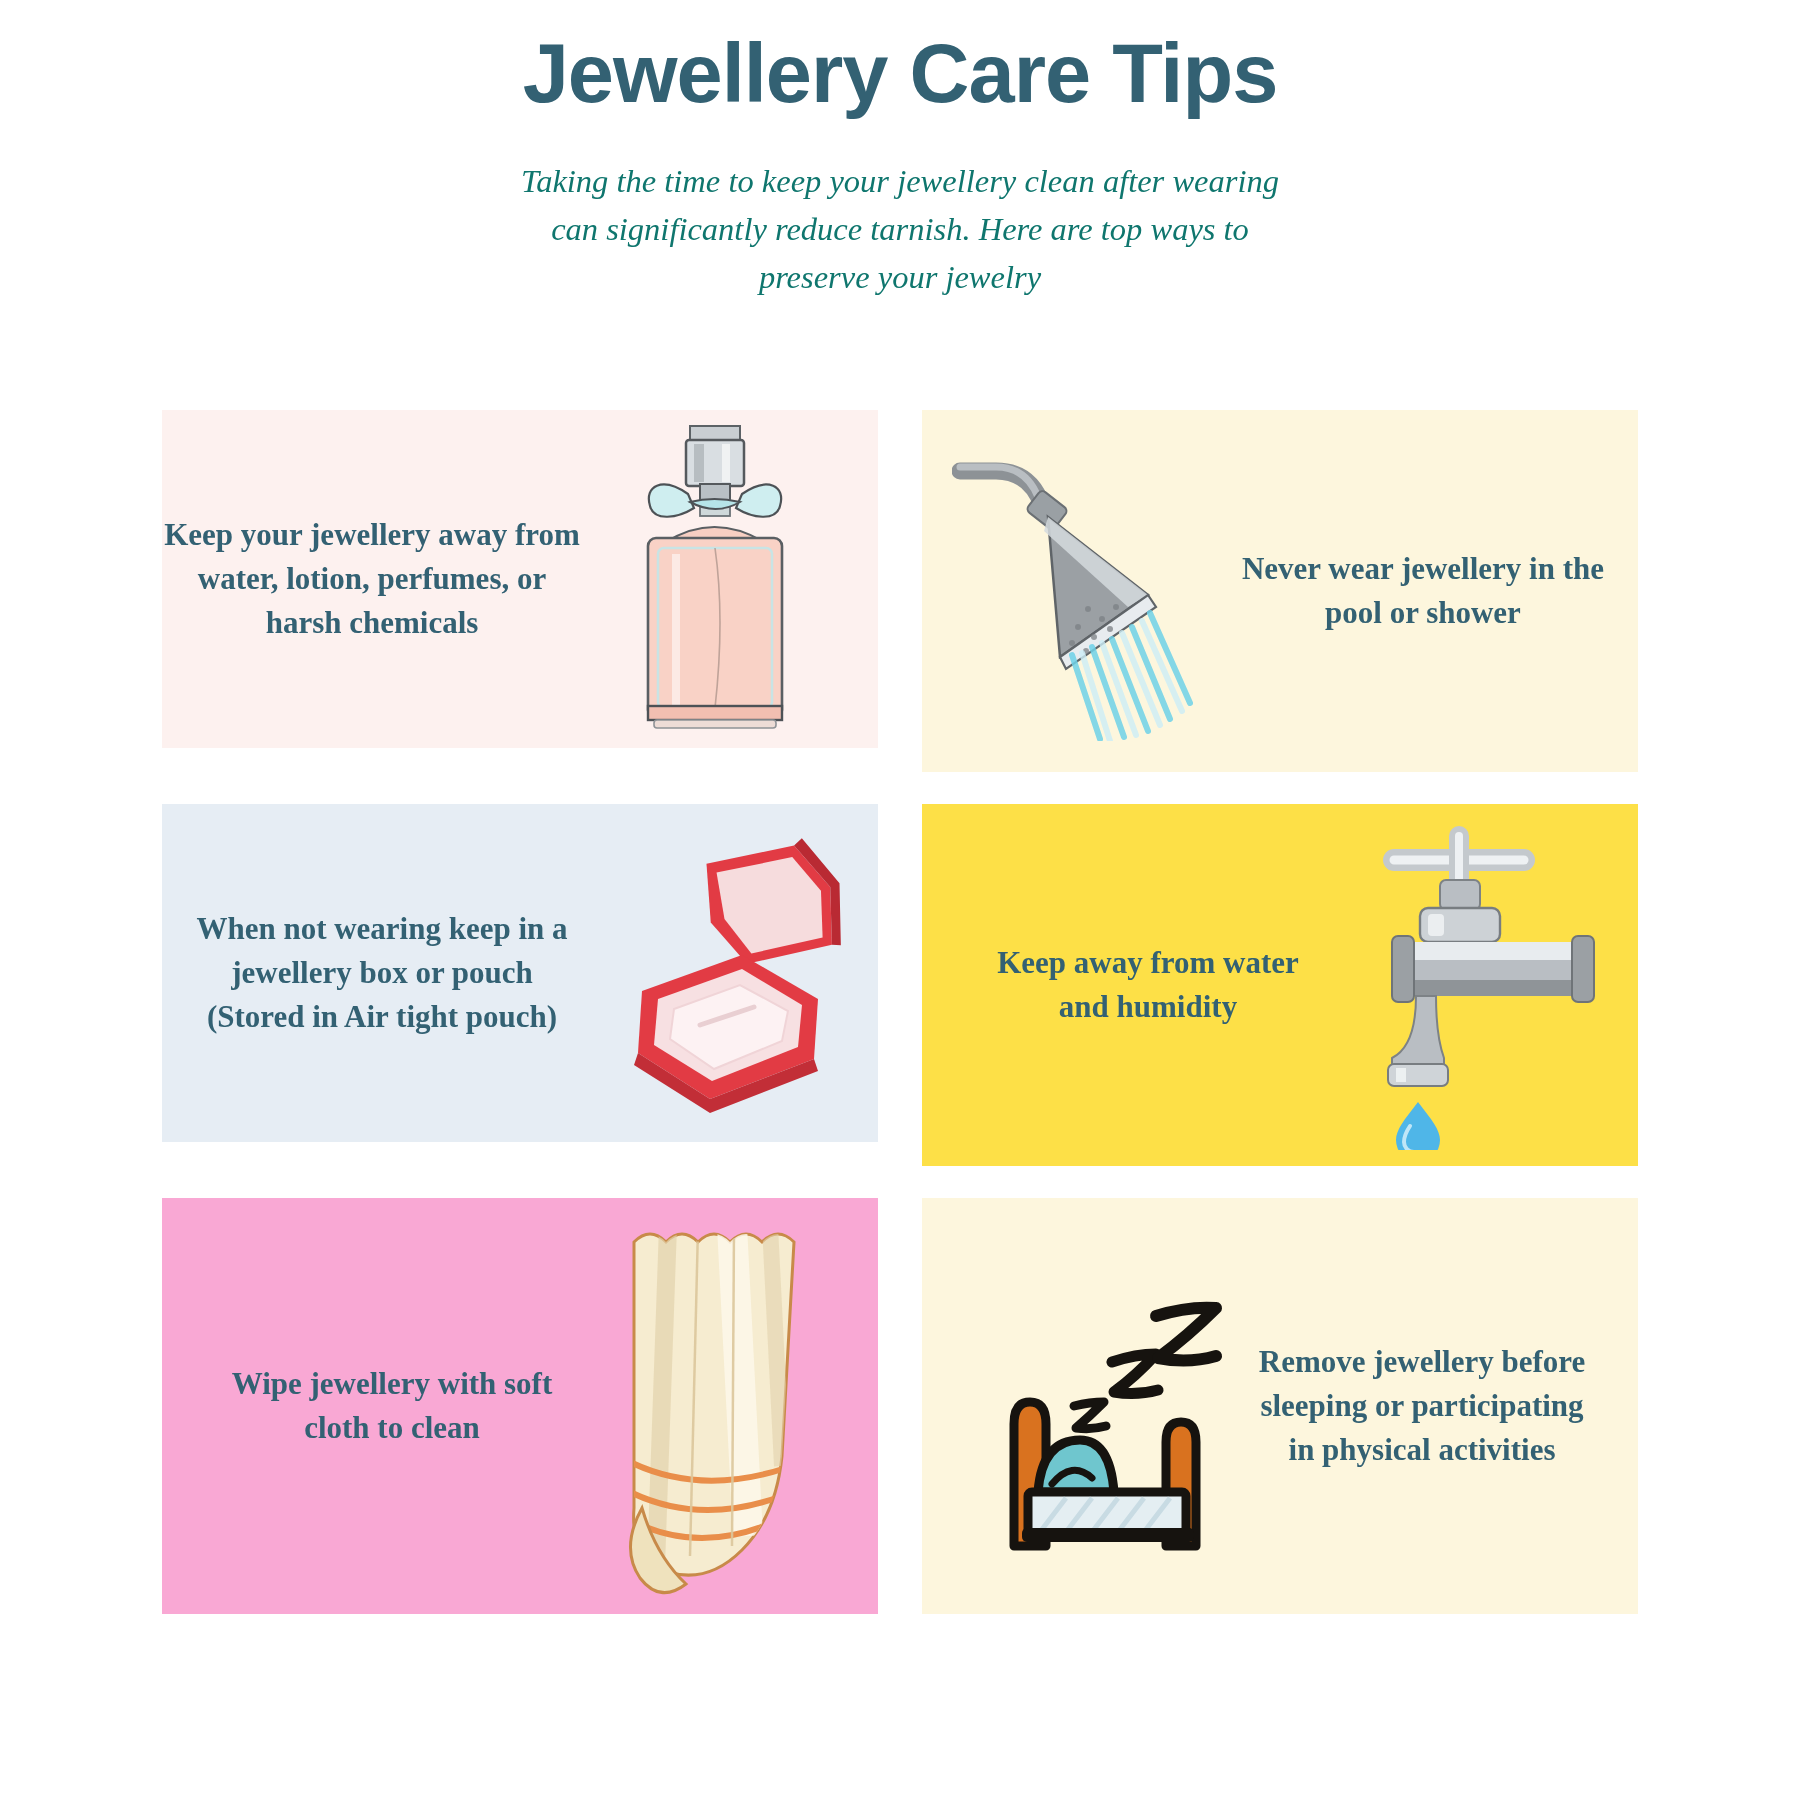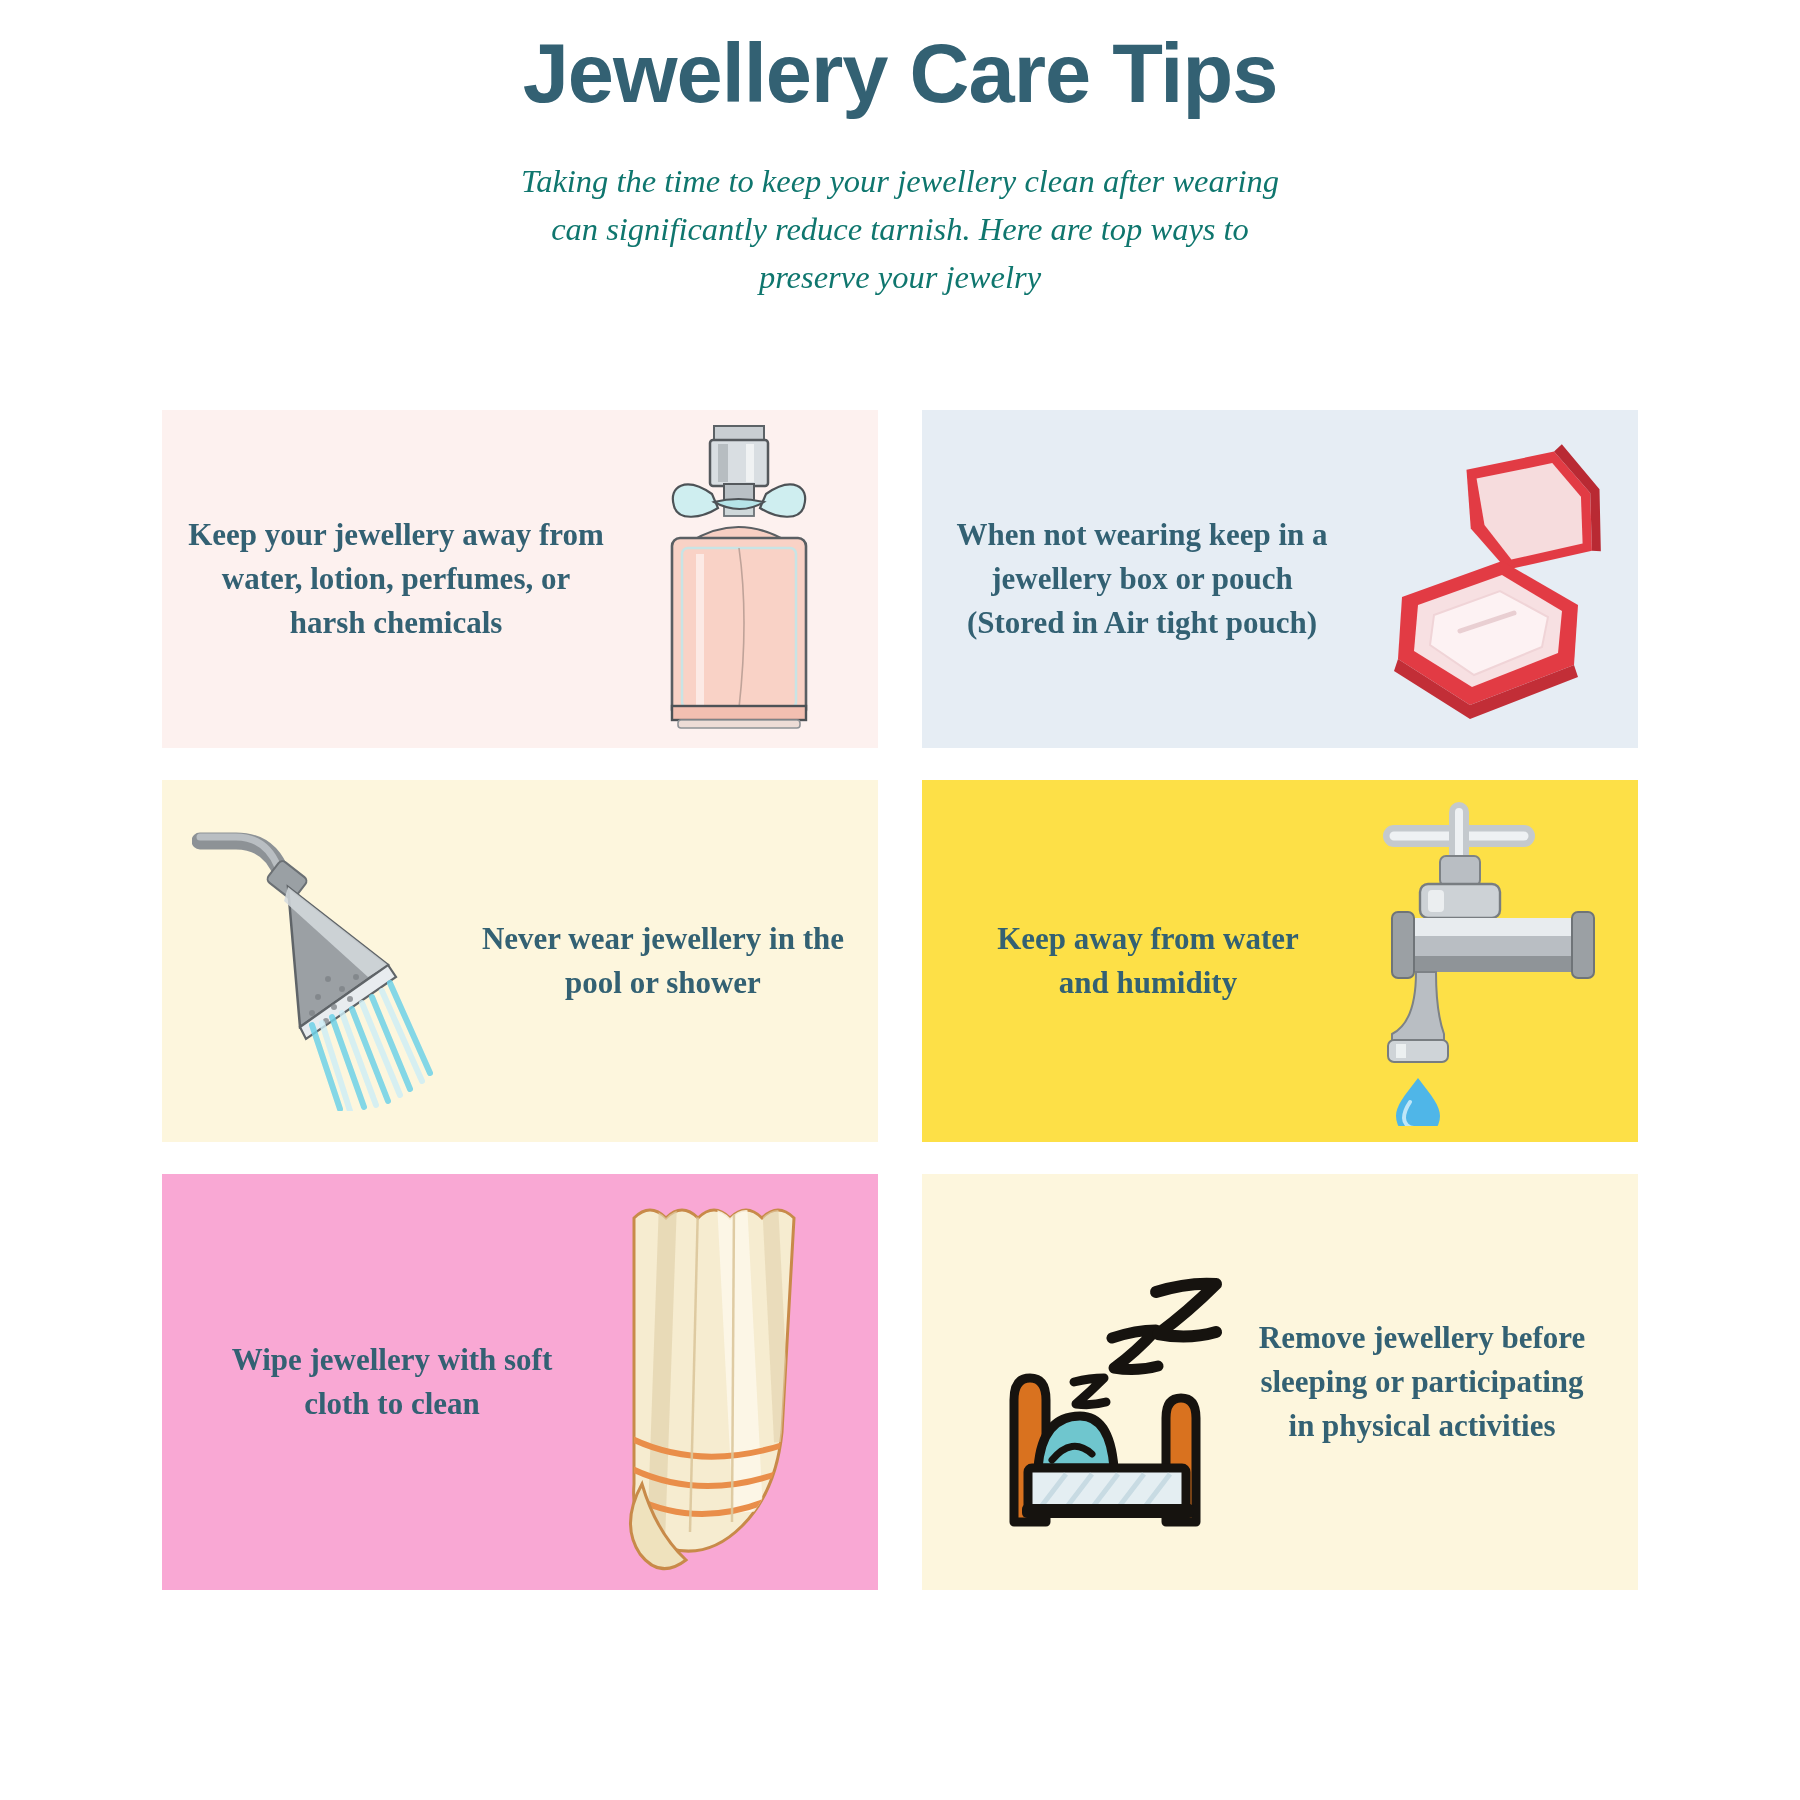--- a/index.html
+++ b/index.html
@@ -83,21 +83,21 @@
     z-index: 1;
   }
 
   
   .card.text-left .card-text { order: 1; }
   .card.text-left .card-art  { order: 2; }
   .card.art-left .card-art   { order: 1; }
   .card.art-left .card-text  { order: 2; }
 
   
-  .c1 .card-text { width: 420px; margin-left: 24px; }
+  .c1 .card-text { width: 420px; }
   .c1 .card-art  { width: 265px; height: 330px; }
 
   .c2 .card-text { width: 400px; margin-left: 20px; }
   .c2 .card-art  { width: 290px; height: 300px; }
 
   .c3 .card-art  { width: 260px; height: 300px; margin-left: 30px; }
   .c3 .card-text { width: 390px; margin-left: 16px; }
 
   .c4 .card-text { width: 340px; margin-left: 56px; }
   .c4 .card-art  { width: 300px; height: 330px; margin-left: 10px; }
@@ -142,43 +142,20 @@
           <path d="M84 128 q48 -30 98 0 Z" fill="#f7cfc3" stroke="#5a5f63" stroke-width="2.2"></path>
 
           <rect x="66" y="124" width="134" height="180" rx="8" fill="#f9d2c6" stroke="#5a5f63" stroke-width="2.6"></rect>
           <rect x="76" y="134" width="114" height="160" rx="6" fill="none" stroke="#bfe8ea" stroke-width="2.5" opacity="0.85"></rect>
 
           <path d="M94 140 L94 292" stroke="#ffffff" stroke-width="8" opacity="0.55"></path>
           <path d="M133 134 q10 70 0 160" stroke="#a78e86" stroke-width="1.6" fill="none" opacity="0.7"></path>
 
           <rect x="66" y="292" width="134" height="14" fill="#f2bfb1" stroke="#4d5256" stroke-width="2.4"></rect>
           <rect x="72" y="306" width="122" height="8" rx="3" fill="#eddcd6" stroke="#8f9397" stroke-width="1.6"></rect>
-        </svg>
-      </div>
-    </div>
-
-    <div class="card row1 c2 text-left" style="background:#e6edf4">
-      <div class="card-text">When not wearing keep in a jewellery box or pouch (Stored in Air tight pouch)</div>
-      <div class="card-art">
-        <svg class="art-svg" viewBox="0 0 290 300" xmlns="http://www.w3.org/2000/svg">
-
-          <g transform="rotate(-22 170 100)">
-            <path d="M150 28 L238 44 L256 96 L236 150 L150 136 L132 84 Z" fill="#e23b44"></path>
-            <path d="M156 40 L232 54 L246 96 L230 140 L158 128 L146 86 Z" fill="#f6dcdd"></path>
-            <path d="M238 44 L256 96 L236 150 L244 154 L266 96 L248 40 Z" fill="#b92a33"></path>
-          </g>
-
-          <path d="M60 168 L160 132 L236 176 L232 236 L128 276 L56 230 Z" fill="#e23b44"></path>
-          <path d="M76 176 L160 146 L220 182 L216 224 L130 258 L72 222 Z" fill="#f7e0e2"></path>
-
-          <path d="M92 186 L158 162 L206 188 L200 218 L132 246 L88 216 Z" fill="#fdf2f3" stroke="#f0d4d7" stroke-width="2"></path>
-
-          <path d="M118 202 L172 184" stroke="#e9cfd2" stroke-width="5" stroke-linecap="round"></path>
-
-          <path d="M56 230 L128 276 L232 236 L236 248 L128 290 L52 242 Z" fill="#c22e37"></path>
         </svg>
       </div>
     </div>
 
     <div class="card row2 c3 art-left" style="background:#fdf6dd">
       <div class="card-art">
         <svg class="art-svg" viewBox="0 0 260 300" xmlns="http://www.w3.org/2000/svg">
 
           <path d="M8 30 L44 30 q34 0 46 34" stroke="#8d9296" stroke-width="17" fill="none" stroke-linecap="round"></path>
           <path d="M8 26 L44 26 q30 0 42 30" stroke="#b9bec2" stroke-width="7" fill="none" stroke-linecap="round"></path>
@@ -211,20 +188,43 @@
             <line x1="130" y1="212" x2="158" y2="300"></line>
             <line x1="150" y1="202" x2="184" y2="294"></line>
             <line x1="170" y1="192" x2="208" y2="284"></line>
             <line x1="190" y1="180" x2="230" y2="270"></line>
           </g>
         </svg>
       </div>
       <div class="card-text">Never wear jewellery in the pool or shower</div>
     </div>
 
+    <div class="card row1 c2 text-left" style="background:#e6edf4">
+      <div class="card-text">When not wearing keep in a jewellery box or pouch (Stored in Air tight pouch)</div>
+      <div class="card-art">
+        <svg class="art-svg" viewBox="0 0 290 300" xmlns="http://www.w3.org/2000/svg">
+
+          <g transform="rotate(-22 170 100)">
+            <path d="M150 28 L238 44 L256 96 L236 150 L150 136 L132 84 Z" fill="#e23b44"></path>
+            <path d="M156 40 L232 54 L246 96 L230 140 L158 128 L146 86 Z" fill="#f6dcdd"></path>
+            <path d="M238 44 L256 96 L236 150 L244 154 L266 96 L248 40 Z" fill="#b92a33"></path>
+          </g>
+
+          <path d="M60 168 L160 132 L236 176 L232 236 L128 276 L56 230 Z" fill="#e23b44"></path>
+          <path d="M76 176 L160 146 L220 182 L216 224 L130 258 L72 222 Z" fill="#f7e0e2"></path>
+
+          <path d="M92 186 L158 162 L206 188 L200 218 L132 246 L88 216 Z" fill="#fdf2f3" stroke="#f0d4d7" stroke-width="2"></path>
+
+          <path d="M118 202 L172 184" stroke="#e9cfd2" stroke-width="5" stroke-linecap="round"></path>
+
+          <path d="M56 230 L128 276 L232 236 L236 248 L128 290 L52 242 Z" fill="#c22e37"></path>
+        </svg>
+      </div>
+    </div>
+
     <div class="card row2 c4 text-left" style="background:#fde047">
       <div class="card-text">Keep away from water and humidity</div>
       <div class="card-art">
         <svg class="art-svg" viewBox="0 0 300 330" xmlns="http://www.w3.org/2000/svg">
 
           <path d="M66 40 L196 40" stroke="#c4c9cd" stroke-width="22" stroke-linecap="round"></path>
           <path d="M66 40 L196 40" stroke="#eef1f3" stroke-width="9" stroke-linecap="round"></path>
           <path d="M131 16 L131 66" stroke="#c4c9cd" stroke-width="20" stroke-linecap="round"></path>
           <path d="M131 16 L131 66" stroke="#eef1f3" stroke-width="8" stroke-linecap="round"></path>
 

